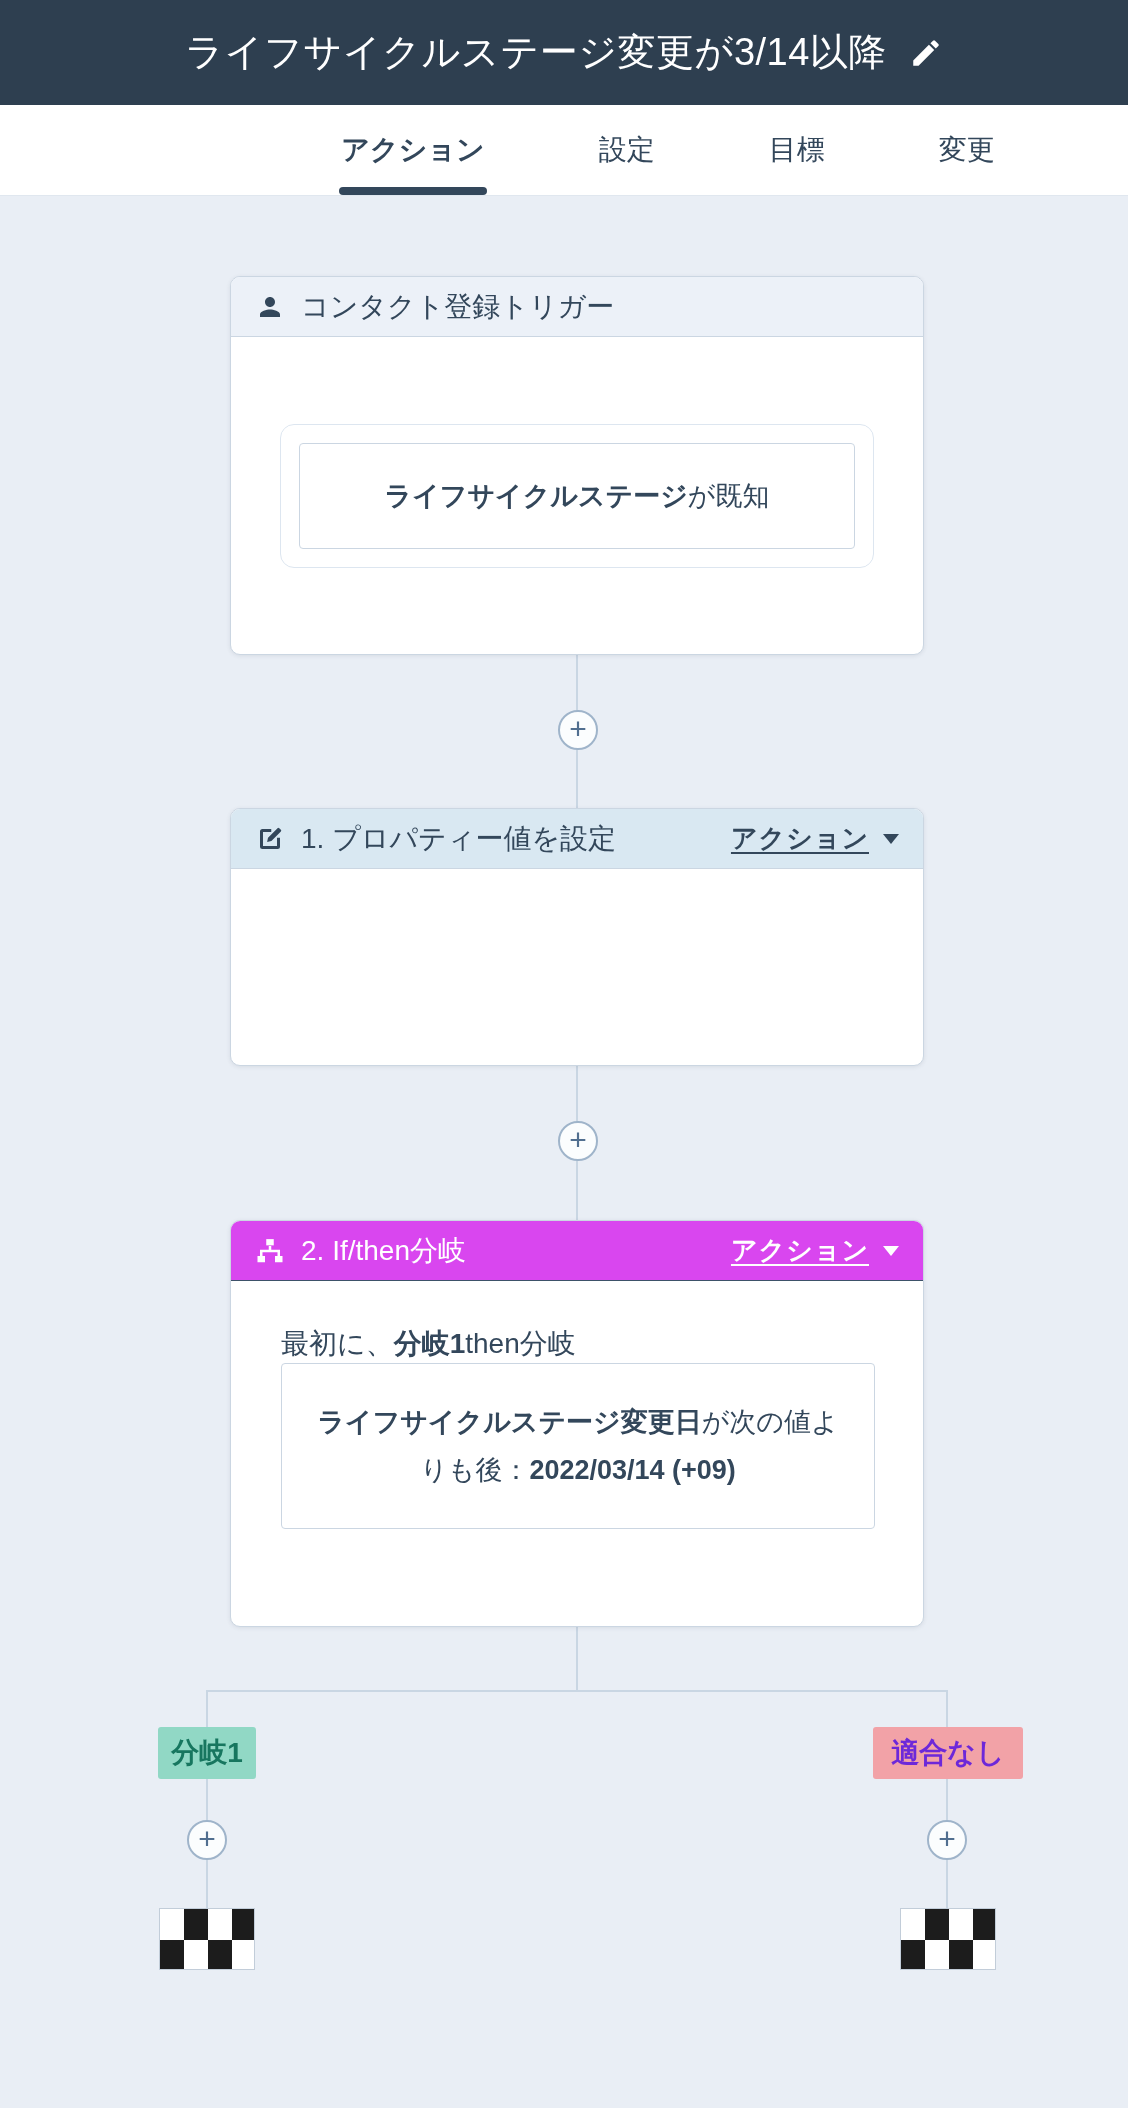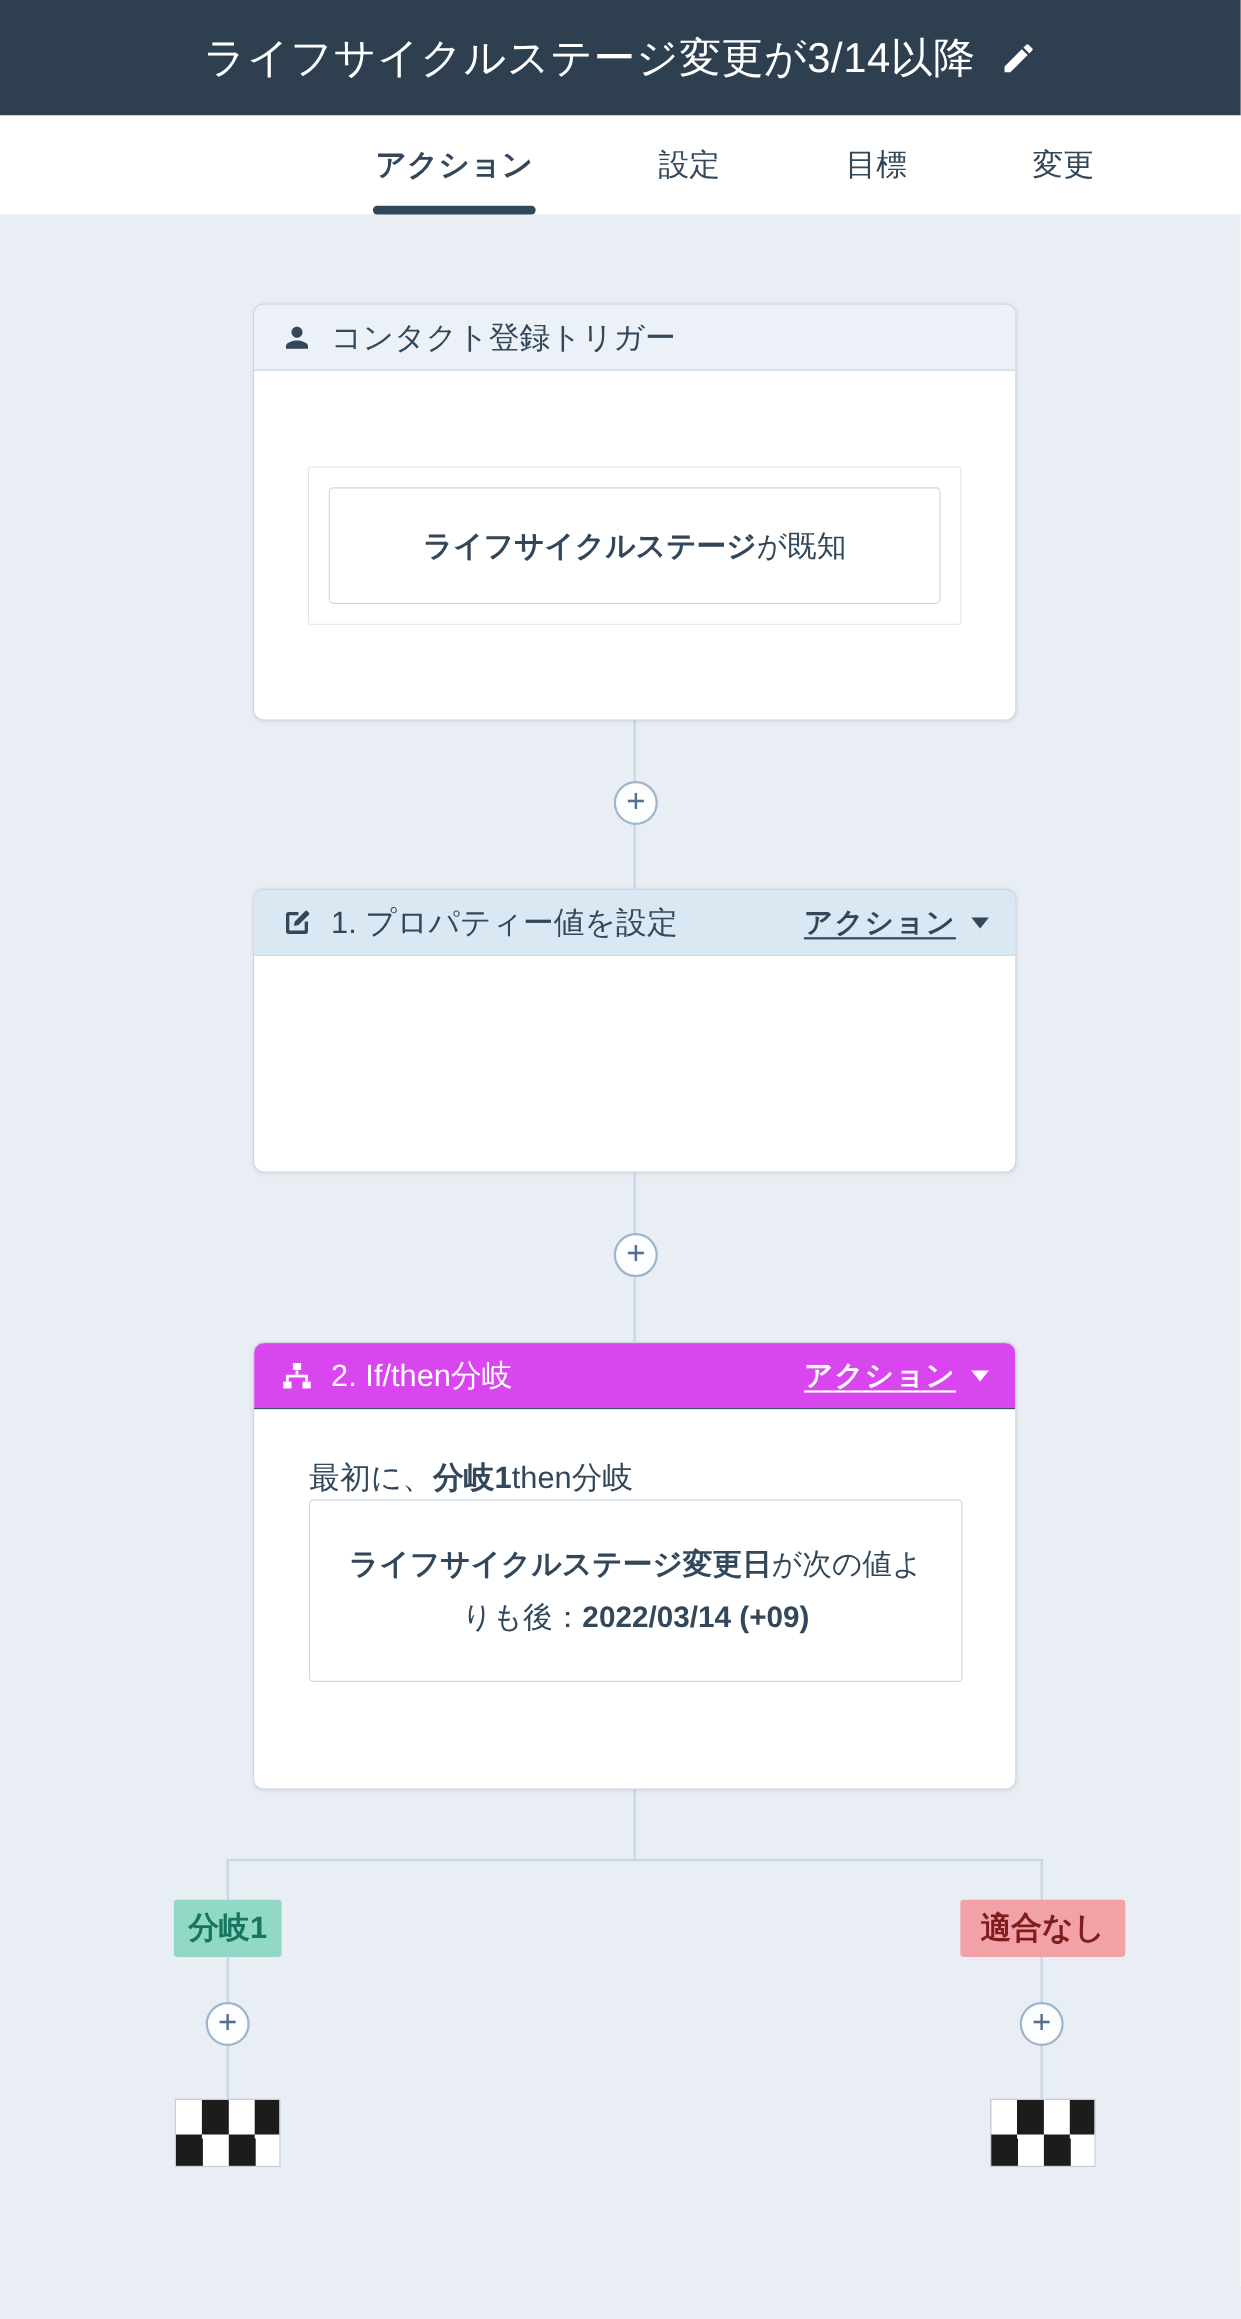--- a/index.html
+++ b/index.html
@@ -121,21 +121,21 @@
   .menu-btn.light { color: #ffffff; }
 
   
   .trigger-body {
     height: 318px;
     display: flex; align-items: center; justify-content: center;
   }
   .filter-outer {
     width: 594px;
     border: 1px solid #dde6f0;
-    border-radius: 2px;
+    border-radius: 14px;
     padding: 18px;
     background: #ffffff;
   }
   .filter-inner {
     border: 1px solid #cbd6e2;
     border-radius: 4px;
     padding: 32px 16px;
     text-align: center;
     font-size: 27px; line-height: 40px;
   }
@@ -167,21 +167,21 @@
 
   
   .branch-badge {
     position: absolute; height: 52px;
     border-radius: 3px;
     font-size: 28px; font-weight: 700;
     display: flex; align-items: center; justify-content: center;
     z-index: 2;
   }
   .badge-positive { background: #91d8c5; color: #17765f; }
-  .badge-negative { background: #f2a2a7; color: #7f1d1d; }
+  .badge-negative { background: #f2a2a7; color: #6d28d9; }
 
   .flag {
     position: absolute;
     width: 96px; height: 62px;
     background: conic-gradient(#1c1c1c 25%, #ffffff 0 50%, #1c1c1c 0 75%, #ffffff 0) 0 0 / 48px 62px;
     border: 1px solid #c2cdd9;
     z-index: 2;
   }
 </style>
 </head>

